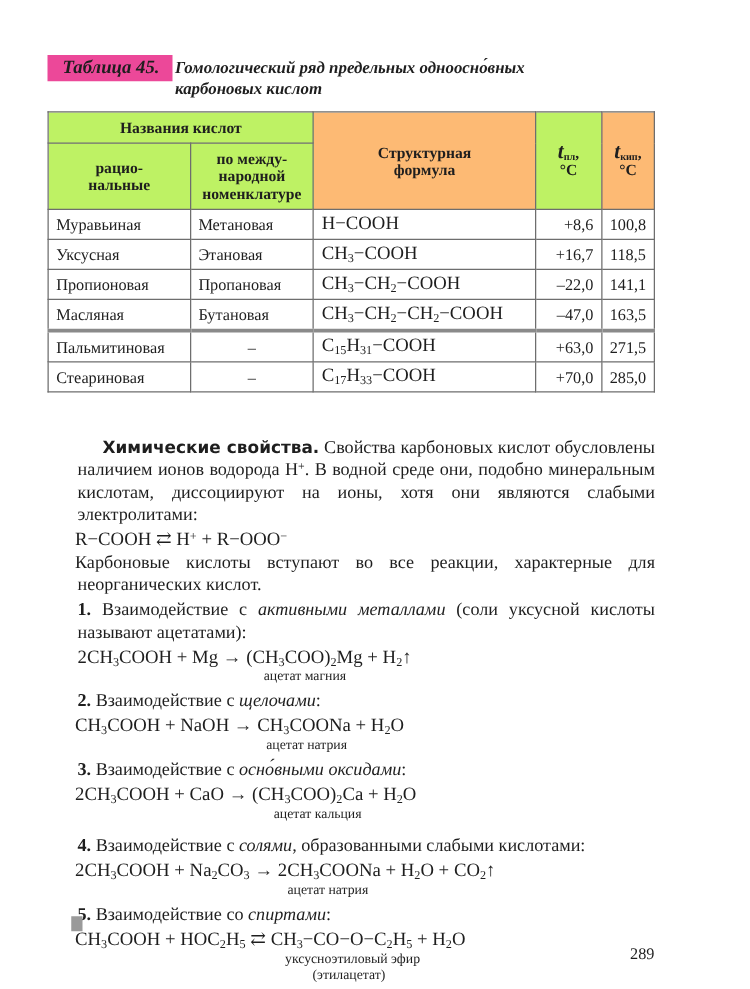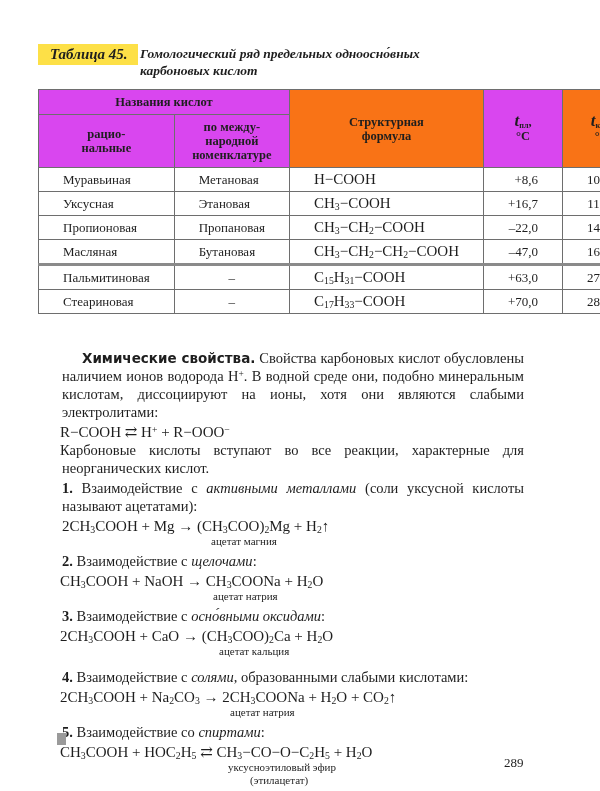--- a/index.html
+++ b/index.html
@@ -1,29 +1,29 @@
 <!DOCTYPE html>
 <html><head>
 <meta charset="utf-8">
 <style>
   html, body { margin:0; padding:0; background:#ffffff; }
   body { width:600px; height:791px; position:relative; overflow:hidden;
          font-family:"Liberation Serif","DejaVu Serif",serif; color:#1e1e1e; }
   .caption { position:absolute; left:38px; top:44px; width:480px; }
-  .cap-label { position:absolute; left:0; top:0; background:#fde047; padding:1px 6px 1px 12px;
+  .cap-label { position:absolute; left:0; top:0; background:#ec4899; padding:1px 6px 1px 12px;
                font-style:italic; font-weight:bold; font-size:15px; height:19px; line-height:19px; width:82px; }
   .cap-title { position:absolute; left:102px; top:1px; font-weight:bold; font-size:13.5px; line-height:17px; width:380px;font-style:italic; }
 
   table.t45 { position:absolute; left:38px; top:89px; width:486px; border-collapse:collapse;
               font-size:13px; }
   table.t45 th, table.t45 td { border:1px solid #6e6e6e; }
   table.t45 th { font-weight:bold; font-size:12.5px; line-height:14px; text-align:center; }
-  th.blue { background:#d946ef; }
-  th.green { background:#f97316;font-family:Liberation Serif, serif; }
-  table.t45 td { height:23px; padding:0 24px; line-height:23px; }
+  th.blue { background:#bef264; }
+  th.green { background:#fdba74;font-family:Liberation Serif, serif; }
+  table.t45 td { height:23px; padding:0 6px; line-height:23px; }
   td.rational { width:101px; }
   td.intl { width:86px; }
   td.formula { width:165px; font-size:15px; }
   td.tmelt { width:40px; text-align:right; }
   td.tboil { width:28px; text-align:center; }
   td.dash { text-align:center; }
   tr.thick td { border-top:3px solid #8a8a8a; }
   .tsym { font-style:italic; font-size:17px; }
   sub { font-size:0.65em; vertical-align:-0.25em; line-height:0; }
   sup { font-size:0.65em; vertical-align:0.45em; line-height:0; }

